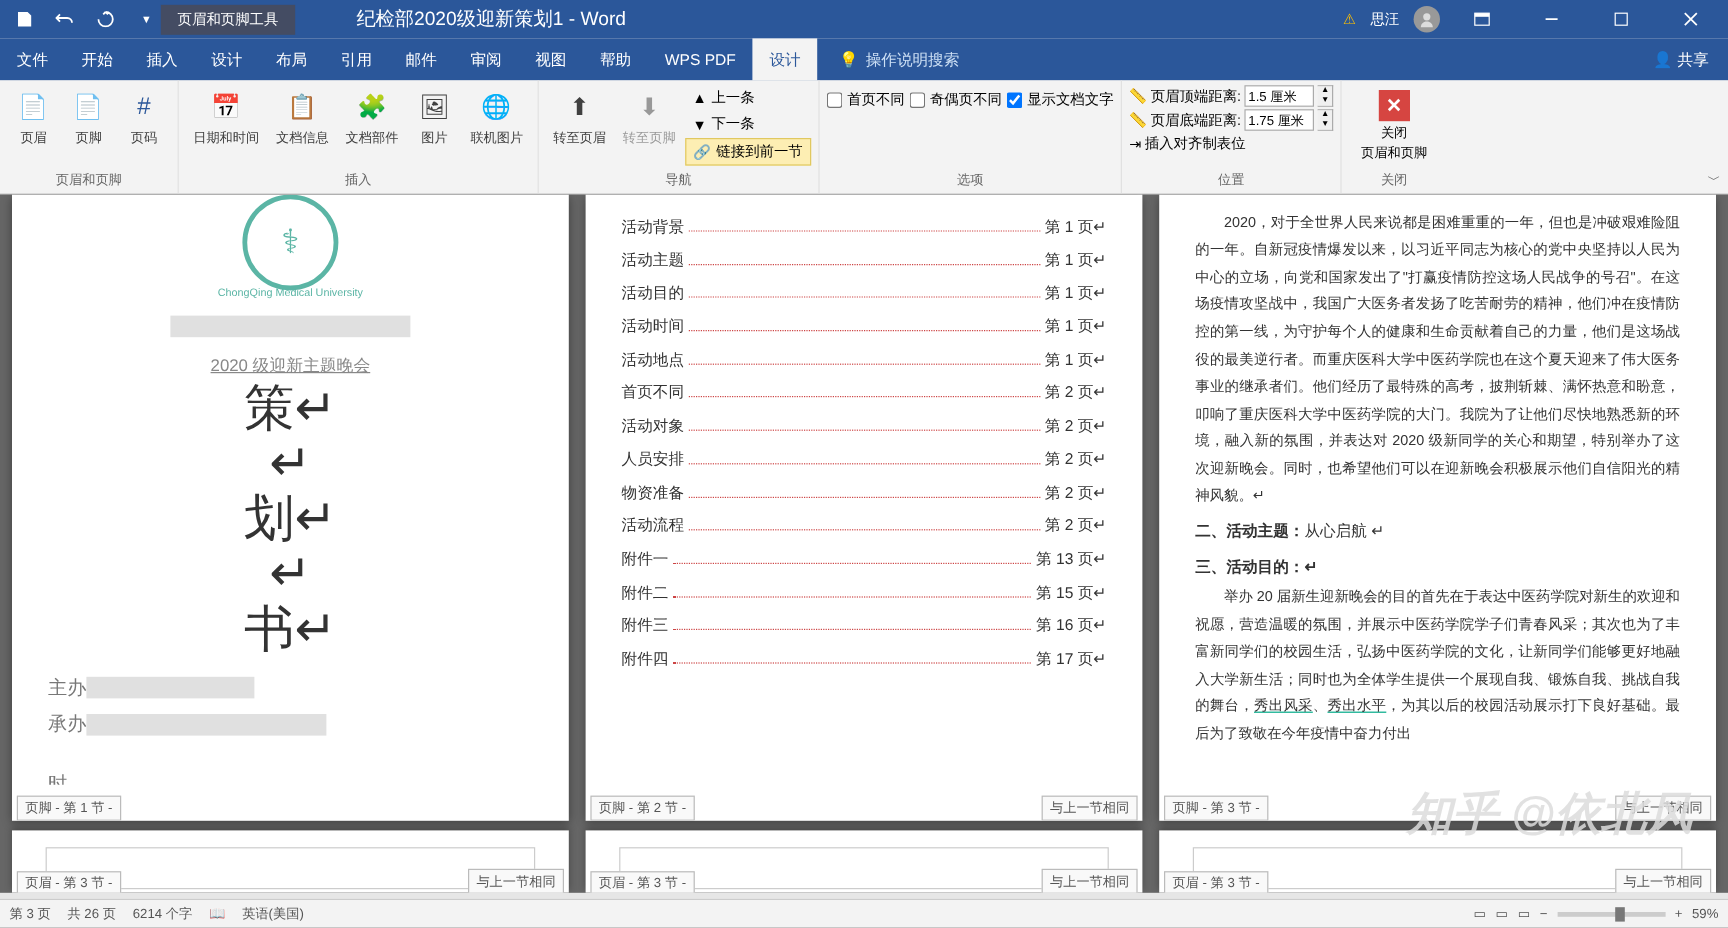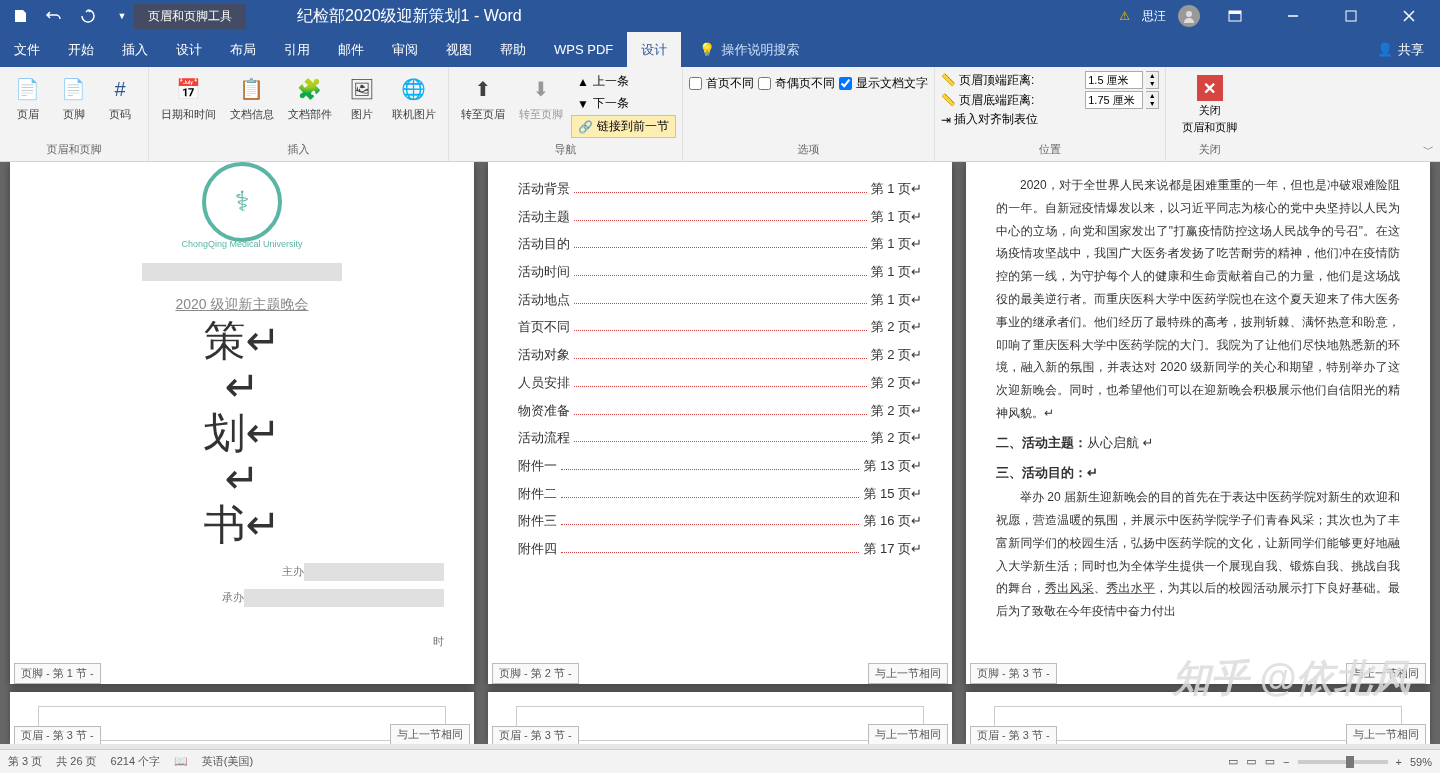--- a/index.html
+++ b/index.html
@@ -26,21 +26,21 @@
 .big-btn{display:flex;flex-direction:column;align-items:center;gap:2px;padding:2px 6px;cursor:pointer;font-size:11px;color:#404040;}
 .big-btn .icon{width:32px;height:32px;display:flex;align-items:center;justify-content:center;font-size:20px;}
 .nav-col{display:flex;flex-direction:column;gap:1px;font-size:12px;}
 .nav-row{display:flex;align-items:center;gap:4px;padding:2px 6px;cursor:pointer;}
 .nav-row.highlighted{background:#fdeeb3;border:1px solid #e0c860;}
 .opt-col{display:flex;flex-direction:row;gap:4px;font-size:12px;padding-top:4px;}
 .opt-row{display:flex;align-items:center;gap:4px;}
 .opt-row input[type=checkbox]{width:13px;height:13px;}
 .pos-col{display:flex;flex-direction:column;gap:2px;font-size:12px;}
 .pos-row{display:flex;align-items:center;gap:3px;}
-.pos-input{width:58px;height:18px;border:1px solid #ababab;font-size:11px;padding:0 2px;margin-left:48px;}
+.pos-input{width:58px;height:18px;border:1px solid #ababab;font-size:11px;padding:0 2px;}
 .spinner{display:flex;flex-direction:column;border:1px solid #ababab;border-left:none;}
 .spinner span{width:12px;height:8px;font-size:7px;line-height:7px;text-align:center;cursor:pointer;background:#f0f0f0;}
 .close-btn{display:flex;flex-direction:column;align-items:center;gap:2px;padding:4px 10px;cursor:pointer;font-size:11px;}
 .close-icon{width:26px;height:26px;background:#d64541;color:#fff;display:flex;align-items:center;justify-content:center;font-weight:bold;font-size:16px;}
 .collapse-ribbon{position:absolute;right:6px;bottom:4px;font-size:11px;color:#666;cursor:pointer;}
 .workspace{height:582px;background:#666;padding:0 10px;overflow:hidden;display:flex;gap:14px;position:relative;}
 .page{background:#fff;flex:1;position:relative;box-shadow:0 2px 8px rgba(0,0,0,.4);overflow:hidden;}
 .page-body{padding:12px 30px;font-size:13px;color:#333;line-height:1.9;height:calc(100% - 30px);overflow:hidden;}
 .footer-tag{position:absolute;bottom:0;left:4px;background:#f9f9f9;border:1px solid #bbb;font-size:11px;padding:2px 6px;color:#555;}
 .footer-tag.right{left:auto;right:4px;margin-left:16px;}
@@ -283,21 +283,21 @@
       <div class="page-body" style="text-align:center;padding-top:0;">
         <div class="uni-logo">⚕</div>
         <div style="font-size:9px;color:#5bb5a5;margin-top:-6px;">ChongQing Medical University</div>
         <div class="blur-box" style="width:200px;margin:10px auto"></div>
         <div style="font-size:14px;color:#888;text-decoration:underline">2020 级迎新主题晚会</div>
         <div class="big-char">策↵</div>
         <div class="big-char">↵</div>
         <div class="big-char">划↵</div>
         <div class="big-char">↵</div>
         <div class="big-char">书↵</div>
-        <div style="text-align:right;margin-top:10px;font-size:11px;color:#777">
+        <div style="text-align:left;margin-top:10px;font-size:16px;color:#777">
           <div><span>主办</span><span class="blur-box" style="display:inline-block;width:140px;vertical-align:middle"></span></div>
           <div><span>承办</span><span class="blur-box" style="display:inline-block;width:200px;vertical-align:middle"></span></div>
           <div style="height:20px"></div>
           <div><span>时</span></div>
         </div>
       </div>
       <div class="footer-tag">页脚 - 第 1 节 -</div>
     </div>
 
     <div class="page">

